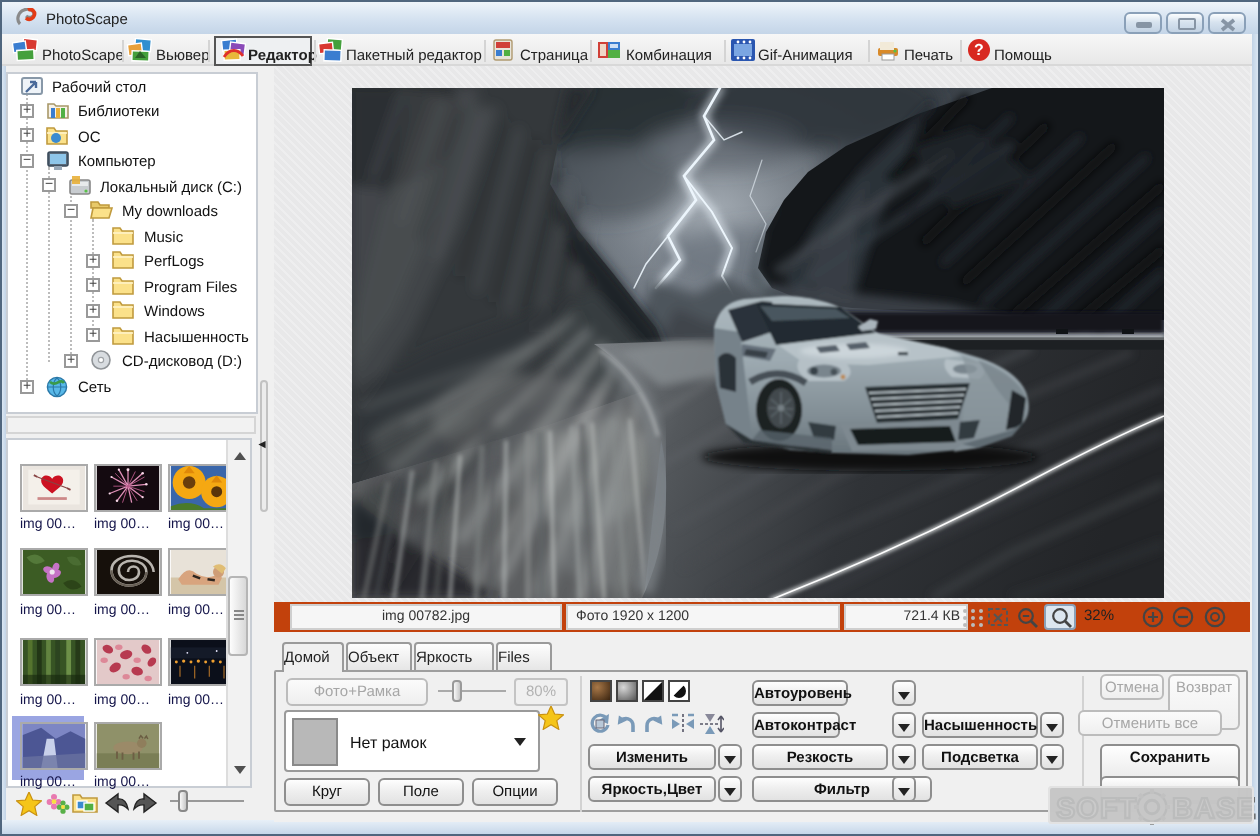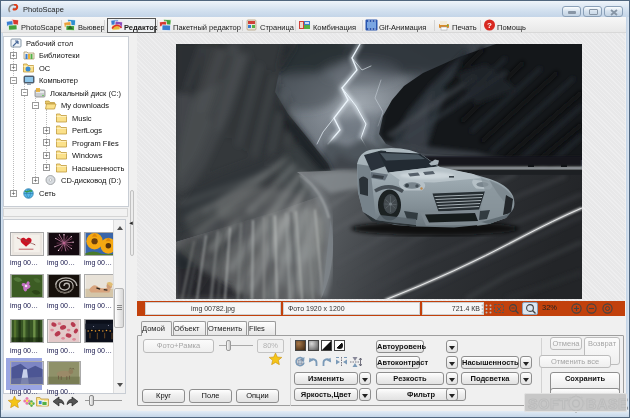--- a/index.html
+++ b/index.html
@@ -759,27 +759,32 @@
       <path d="M3 5.5 H8" stroke="#444" stroke-width="1.1"></path>
     </svg>
   <svg class="abs" style="left:465px;top:2px" width="12" height="11">
       <circle cx="5.5" cy="5.5" r="4.6" fill="none" stroke="#444" stroke-width="1.1"></circle>
       <circle cx="5.5" cy="5.5" r="2" fill="none" stroke="#444" stroke-width="1"></circle>
     </svg>
 </div>
 <div id="bottab">
   <div class="ptab ptabsel" style="left:4px;width:31px;line-height:14px">Домой</div>
   <div class="ptab" style="left:36px;width:33px;line-height:14px">Объект</div>
-  <div class="ptab" style="left:70px;width:40px;line-height:14px">Отменить</div>
+  <div class="ptab" style="left:70px;width:40px;line-height:14px">Яркость</div>
   <div class="ptab" style="left:111px;width:28px;line-height:14px">Files</div>
   <div id="pcontent"></div>
   <div class="btn dis" style="left:6px;top:23px;width:71px;height:14px;line-height:12px">Фото+Рамка</div>
   <div class="abs" style="left:82px;top:29px;width:34px;height:1px;background:#aaa"></div>
   <div class="abs" style="left:89px;top:24px;width:5px;height:11px;background:linear-gradient(90deg,#f8f8f8,#c8c8c8);border:1px solid #999;border-radius:2px"></div>
   <div class="abs" style="left:120px;top:23px;width:27px;height:14px;border:1px solid #c4c4c4;border-radius:2px;font-size:7.5px;color:#b2b2b2;text-align:center;line-height:12px">80%</div>
+  <div class="abs" style="left:5px;top:39px;width:128px;height:31px;background:#fff;border:1px solid #9a9a9a;border-radius:2px">
+    <div class="abs" style="left:3px;top:3px;width:23px;height:24px;background:#b8b8b8;border:1px solid #8a8a8a"></div>
+    <div class="abs" style="left:32px;top:11px;font-size:8px;color:#111">Нет рамок</div>
+    <div class="abs" style="right:6px;top:13px;width:0;height:0;border:3.5px solid transparent;border-top:4.5px solid #222"></div>
+  </div>
   <svg class="abs" style="left:132px;top:37px" width="13" height="12" viewBox="0 0 13 12">
       <path d="M6.5 0 L8.3 4 L12.8 4.4 L9.4 7.3 L10.4 11.7 L6.5 9.4 L2.6 11.7 L3.6 7.3 L0.2 4.4 L4.7 4 Z" fill="#f5c518" stroke="#c89010" stroke-width=".6"></path>
     </svg>
   <div class="btn" style="left:5px;top:73px;width:43px;height:14px;line-height:12px">Круг</div>
   <div class="btn" style="left:52px;top:73px;width:43px;height:14px;line-height:12px">Поле</div>
   <div class="btn" style="left:99px;top:73px;width:43px;height:14px;line-height:12px">Опции</div>
   <div class="vsep" style="left:153px;top:22px;height:68px"></div>
   <div class="abs" style="left:158px;top:24px;width:11px;height:11px;border:1px solid #444;background:radial-gradient(circle at 30% 30%,#a87848,#3a2410)"></div>
   <div class="abs" style="left:171px;top:24px;width:11px;height:11px;border:1px solid #444;background:radial-gradient(circle at 30% 30%,#d8d8d8,#555)"></div>
   <div class="abs" style="left:184px;top:24px;width:11px;height:11px;border:1px solid #444;background:linear-gradient(135deg,#fff 48%,#111 52%)"></div>

